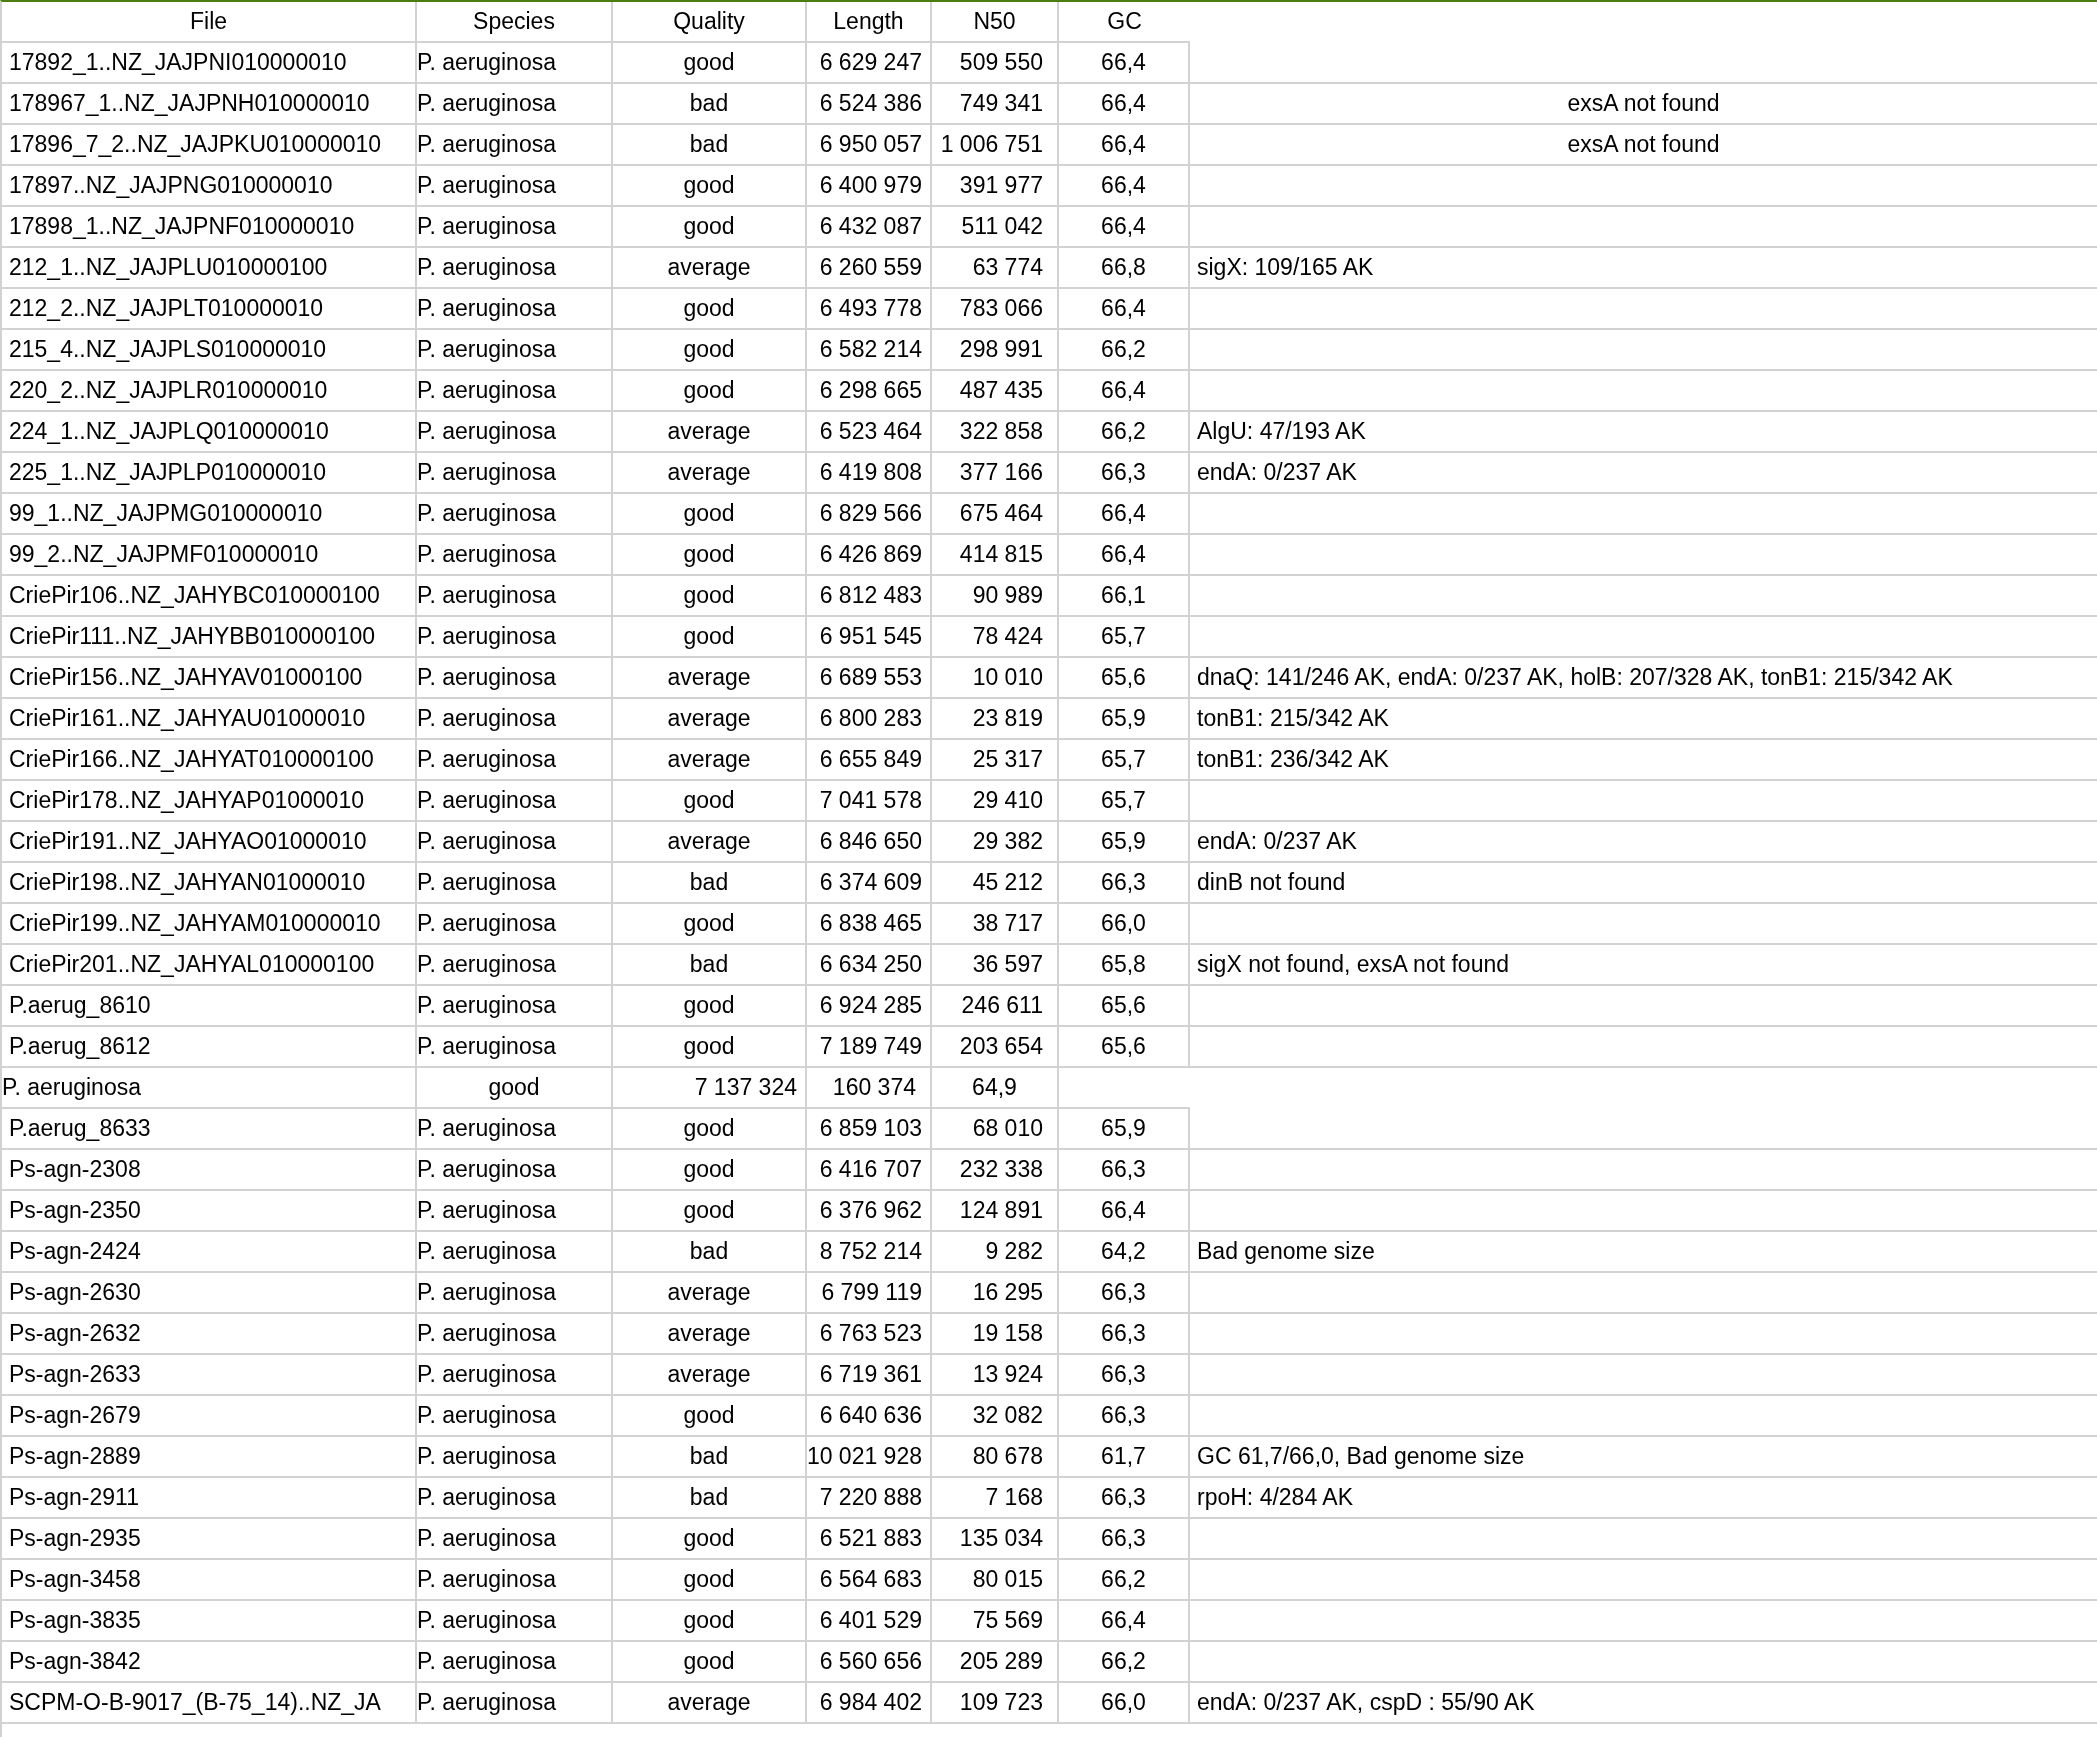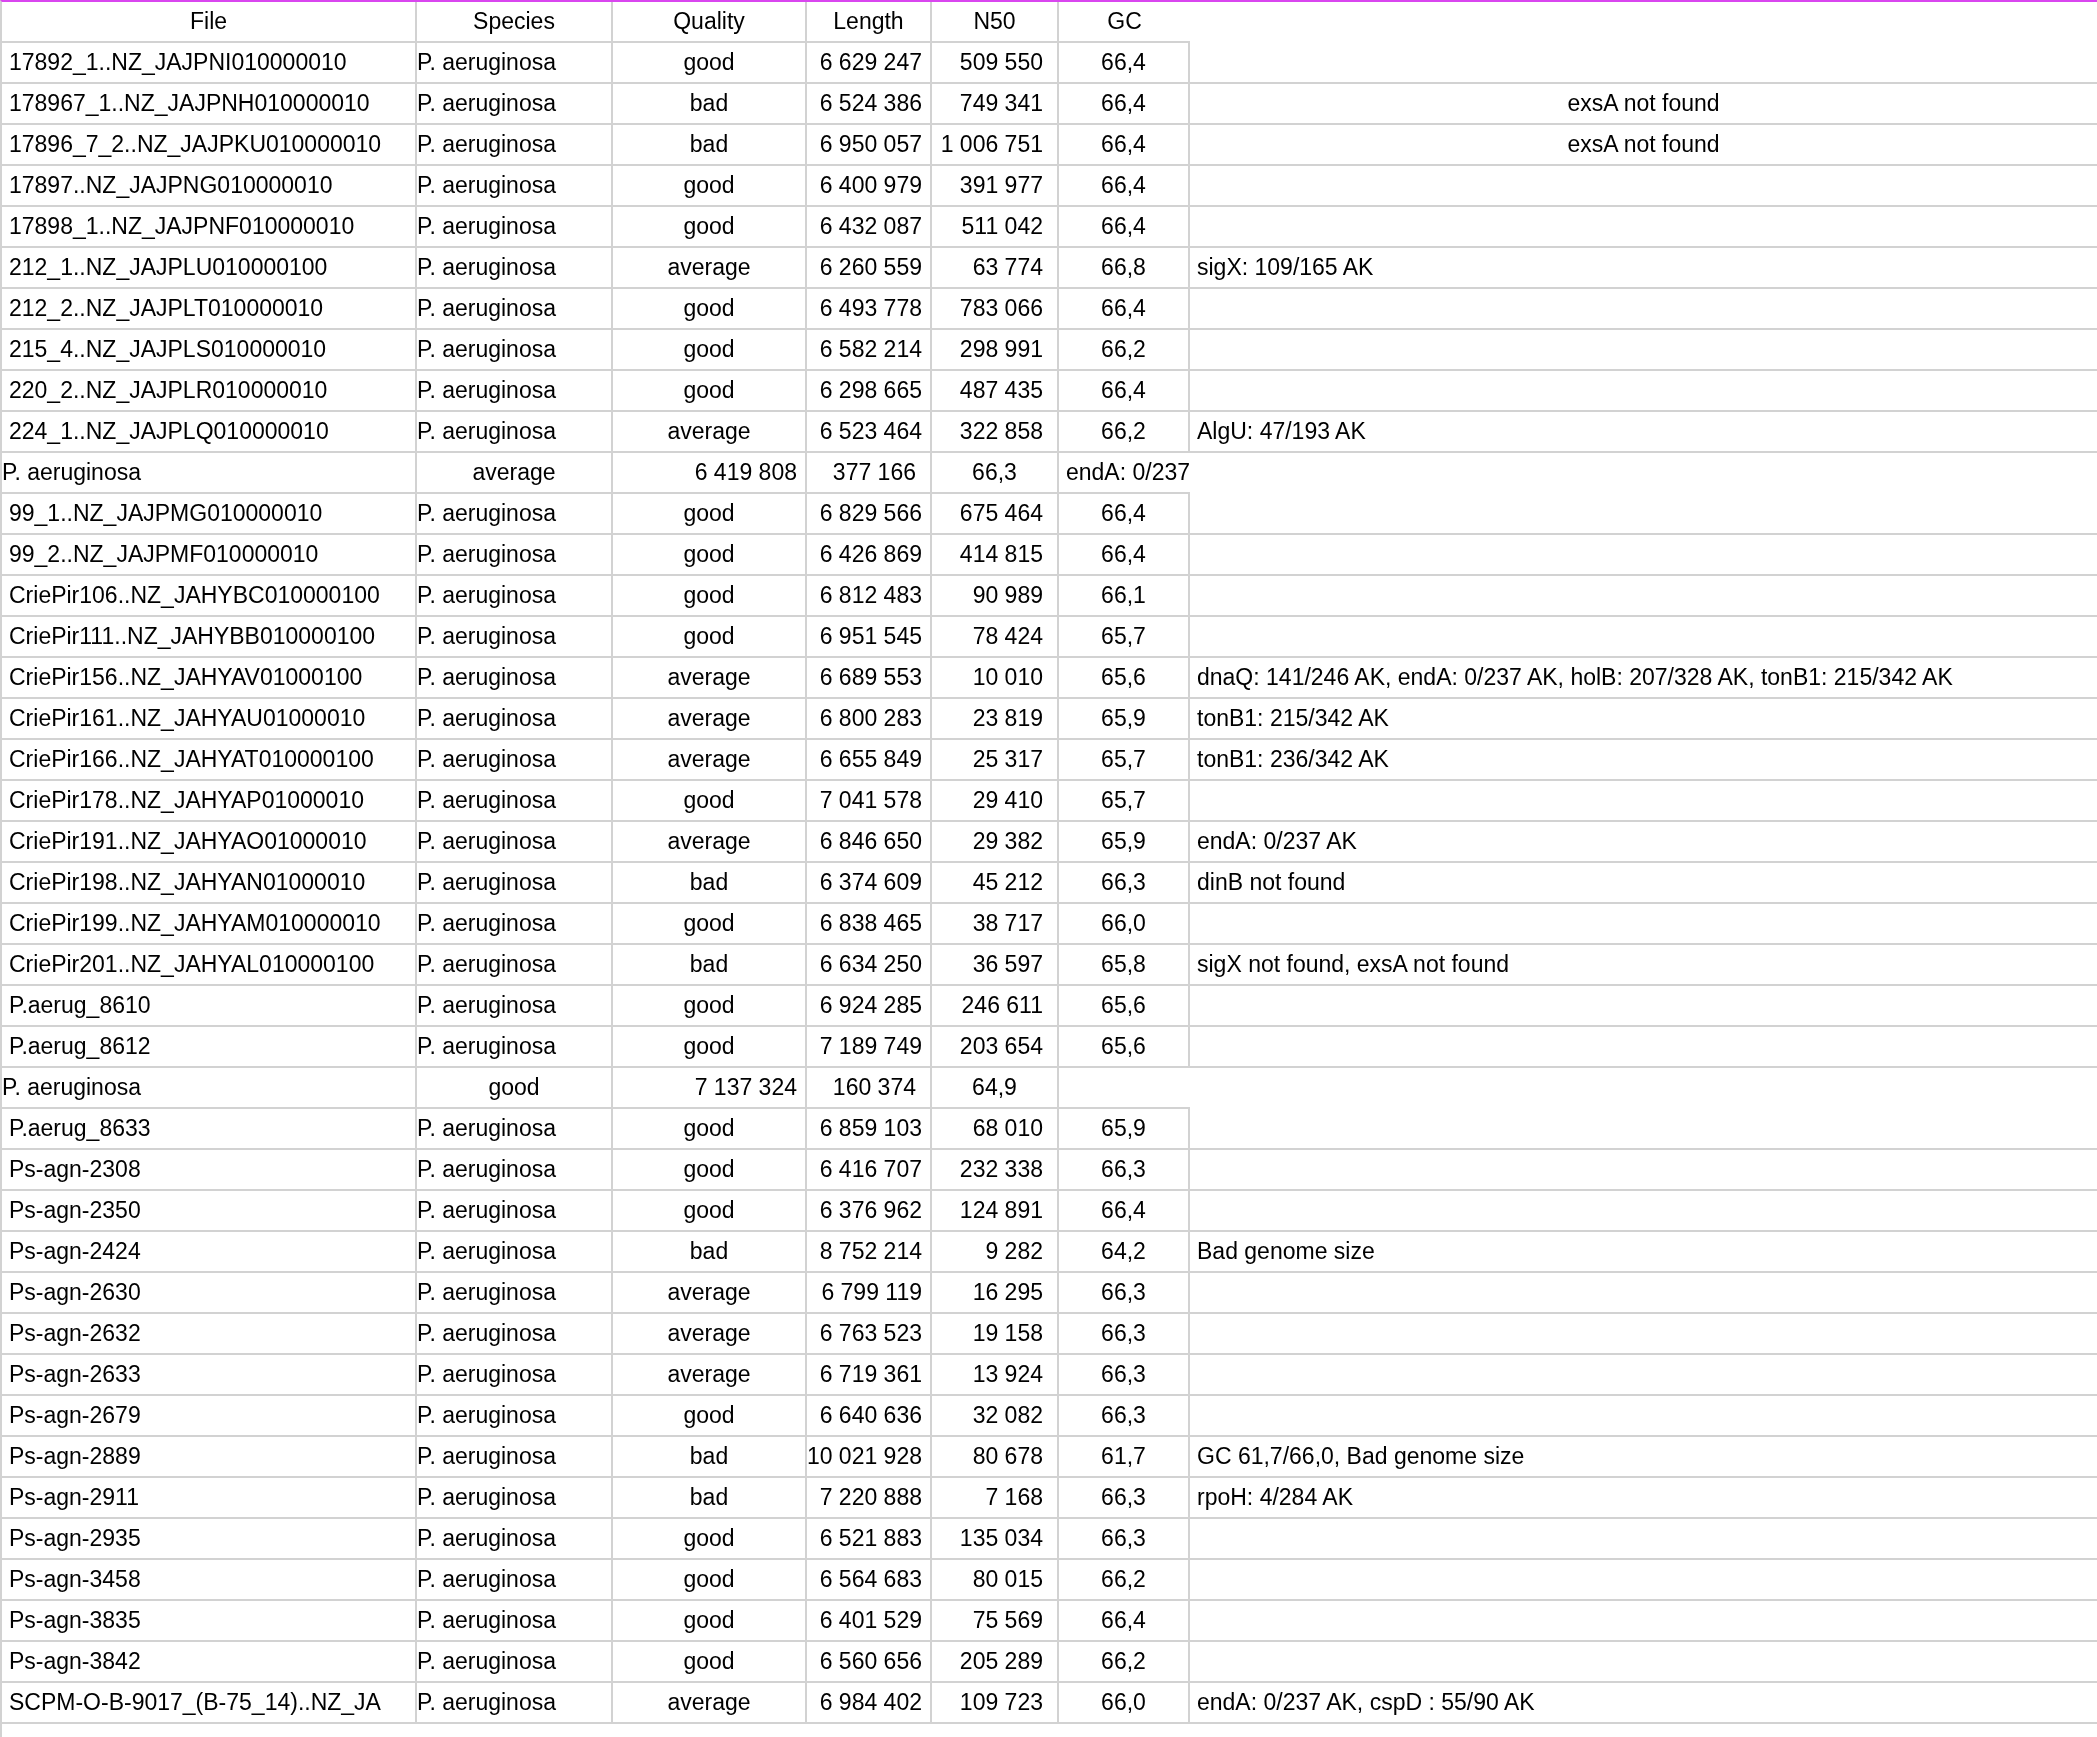--- a/index.html
+++ b/index.html
@@ -7,21 +7,21 @@
     padding: 0;
     background: #ffffff;
     width: 2097px;
     height: 1738px;
     overflow: hidden;
   }
   #sheet {
     width: 2097px;
     height: 1738px;
     box-sizing: border-box;
-    border-top: 2px solid #d946ef;
+    border-top: 2px solid #4d7c0f;
     border-left: 2px solid #d2d2d2;
     font-family: "Liberation Sans", sans-serif;
     font-size: 23px;
     color: #000000;
     background: #ffffff;
   }
   .row {
     display: grid;
     grid-template-columns: 415px 196px 194px 125px 127px 131px 907px;
     height: 41px;
@@ -152,20 +152,21 @@
     <div class="cell al-left">224_1..NZ_JAJPLQ010000010</div>
     <div class="cell al-left2">P. aeruginosa</div>
     <div class="cell al-center">average</div>
     <div class="cell al-right">6 523 464</div>
     <div class="cell al-right2">322 858</div>
     <div class="cell al-center">66,2</div>
     <div class="cell al-left">AlgU: 47/193 AK</div>
   </div>
 
   <div class="row">
+    <div class="cell al-left">225_1..NZ_JAJPLP010000010</div>
     <div class="cell al-left2">P. aeruginosa</div>
     <div class="cell al-center">average</div>
     <div class="cell al-right">6 419 808</div>
     <div class="cell al-right2">377 166</div>
     <div class="cell al-center">66,3</div>
     <div class="cell al-left">endA: 0/237 AK</div>
   </div>
 
   <div class="row">
     <div class="cell al-left">99_1..NZ_JAJPMG010000010</div>

